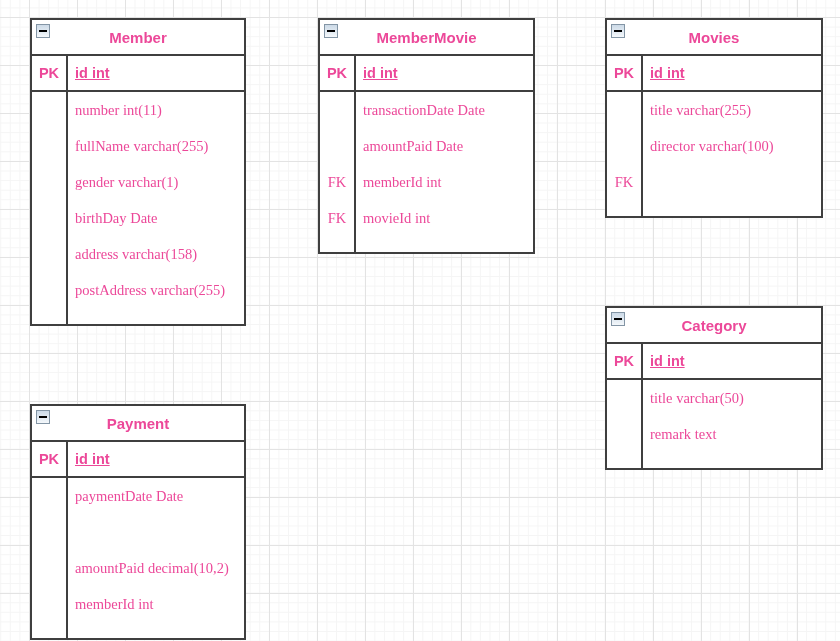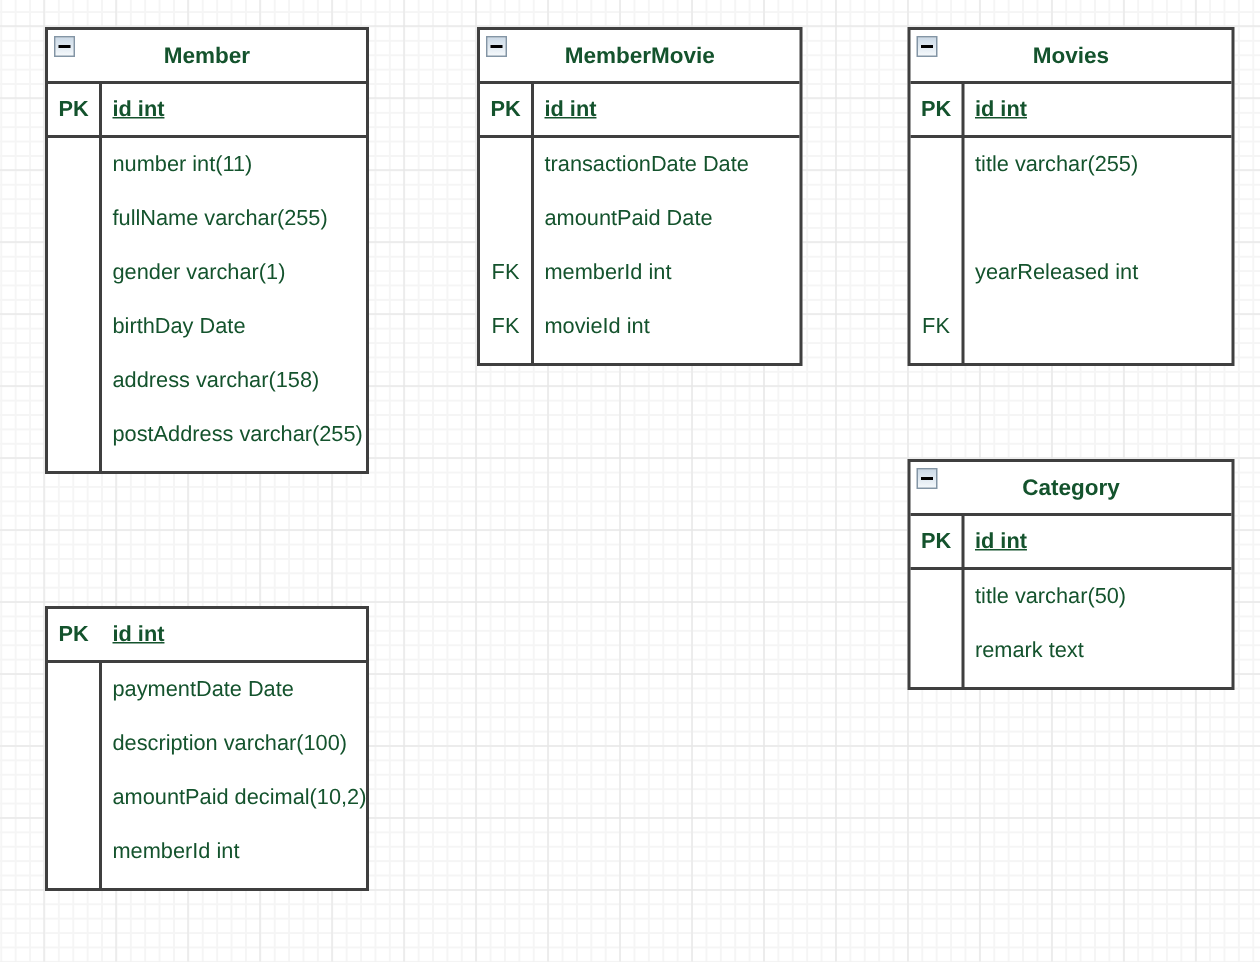--- a/index.html
+++ b/index.html
@@ -25,21 +25,21 @@
       linear-gradient(to bottom, #f5f5f5 1px, transparent 1px);
     background-size: 48px 48px, 48px 48px, 9.6px 9.6px, 9.6px 9.6px;
     background-position: 29px 17px, 29px 17px, 29px 17px, 29px 17px;
   }
   
   .entity {
     position: absolute;
     box-sizing: border-box;
     border: 2px solid #3f3f3f;
     background: #ffffff;
-    color: #14532d;
+    color: #ec4899;
     font-size: 14.5px;
   }
   .entity-header {
     position: relative;
     height: 36px;
     box-sizing: border-box;
     border-bottom: 2px solid #3f3f3f;
     display: flex;
     align-items: center;
     justify-content: center;
@@ -89,21 +89,22 @@
     align-items: center;
     padding-left: 9px;
     overflow: hidden;
     white-space: nowrap;
   }
   .pk-field {
     font-weight: bold;
     text-decoration: underline;
   }
   .entity-body {
-    padding-bottom: 6px;
+    padding-bottom: 16px;
+    font-family: Liberation Serif, serif;
   }
   .col-divider {
     position: absolute;
     left: 34px;
     top: 34px;
     bottom: 0;
     width: 2px;
     background: #3f3f3f;
   }
 </style>
@@ -192,24 +193,21 @@
         <div class="key">PK</div>
         <div class="field pk-field">id int</div>
       </div>
       <div class="entity-body">
         <div class="row">
           <div class="key"></div>
           <div class="field">title varchar(255)</div>
         </div>
         <div class="row">
           <div class="key"></div>
-        </div>
-        <div class="row">
-          <div class="key"></div>
-          <div class="field">yearReleased int</div>
+          <div class="field">director varchar(100)</div>
         </div>
         <div class="row">
           <div class="key">FK</div>
         </div>
       </div>
       <span class="col-divider"></span>
     </div>
     <div class="entity" style="left: 605px; top: 306px; width: 218px; text-align: center;">
       <div class="entity-header">
         <span class="collapse-btn">
@@ -227,32 +225,37 @@
           <div class="field">title varchar(50)</div>
         </div>
         <div class="row">
           <div class="key"></div>
           <div class="field">remark text</div>
         </div>
       </div>
       <span class="col-divider"></span>
     </div>
     <div class="entity" style="left: 30px; top: 404px; width: 216px;">
+      <div class="entity-header">
+        <span class="collapse-btn">
+          <span class="minus-glyph"></span>
+        </span>
+        <span class="entity-title">Payment</span>
+      </div>
       <div class="row pk-row">
         <div class="key">PK</div>
         <div class="field pk-field">id int</div>
       </div>
       <div class="entity-body">
         <div class="row">
           <div class="key"></div>
           <div class="field">paymentDate Date</div>
         </div>
         <div class="row">
           <div class="key"></div>
-          <div class="field">description varchar(100)</div>
         </div>
         <div class="row">
           <div class="key"></div>
           <div class="field">amountPaid decimal(10,2)</div>
         </div>
         <div class="row">
           <div class="key"></div>
           <div class="field">memberId int</div>
         </div>
       </div>

